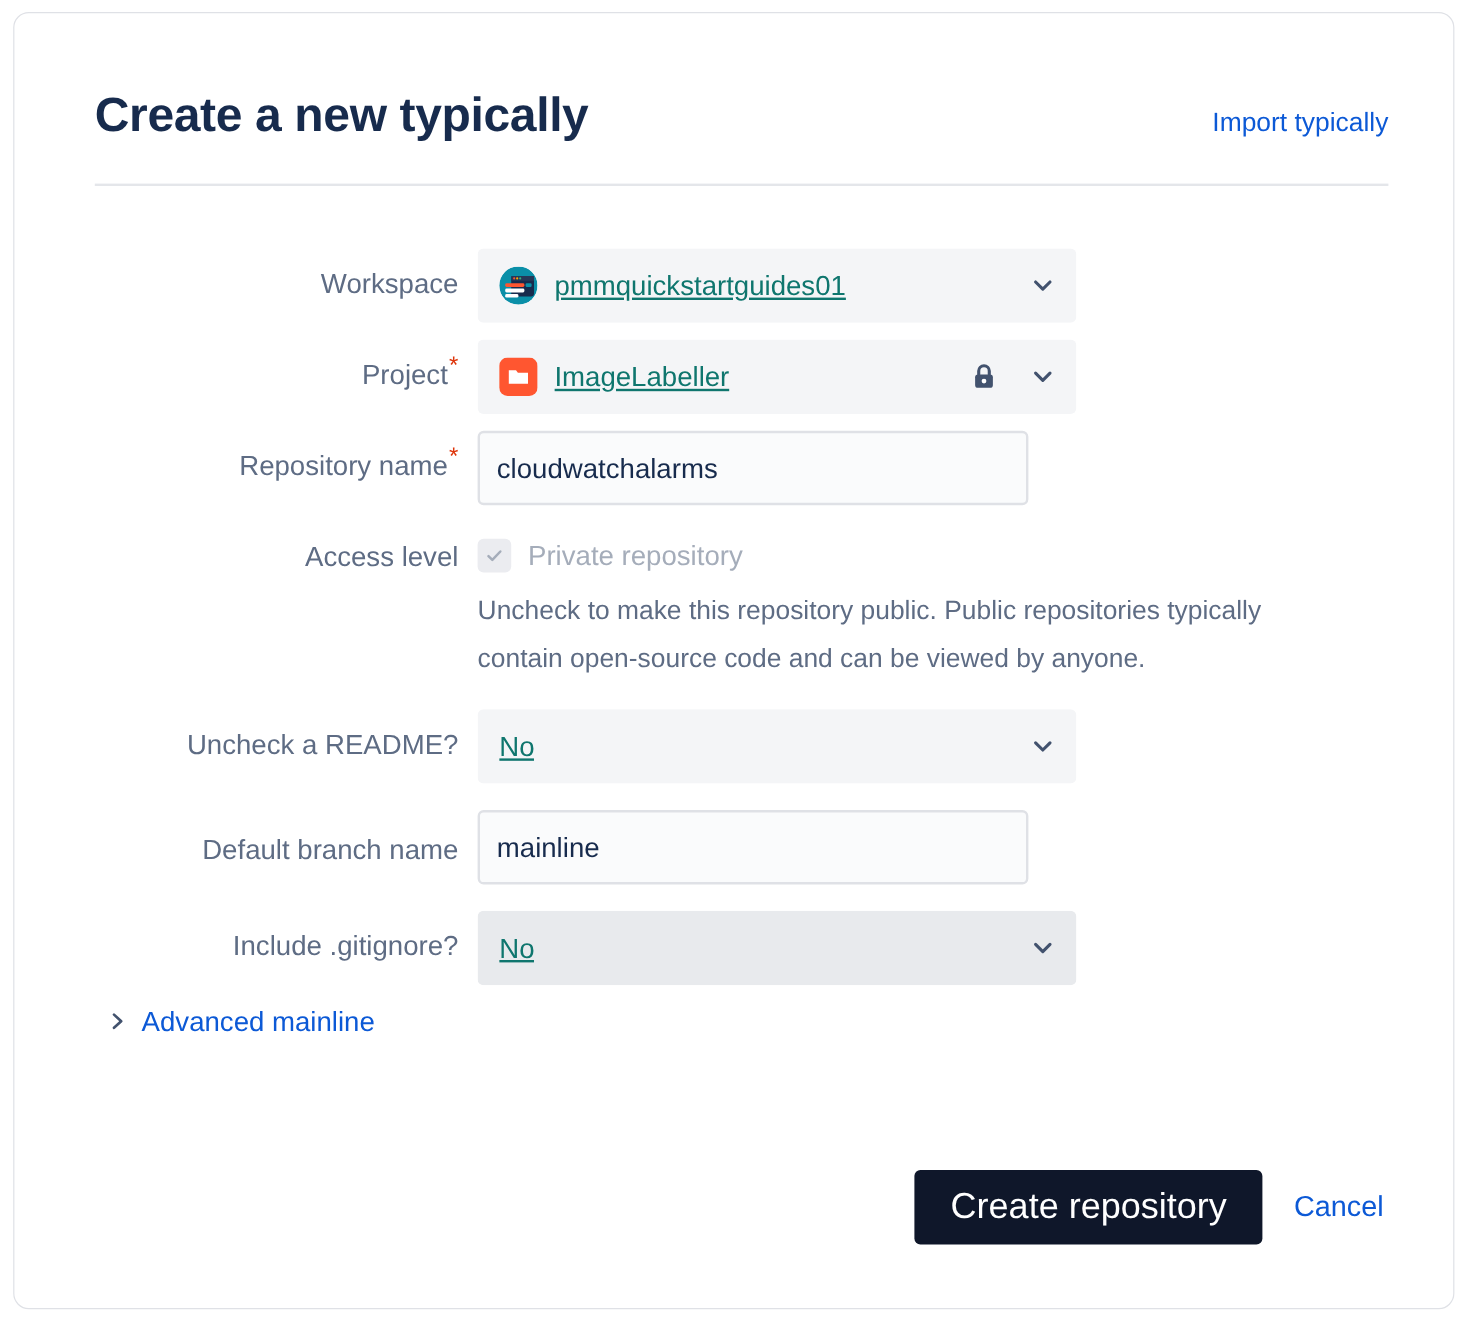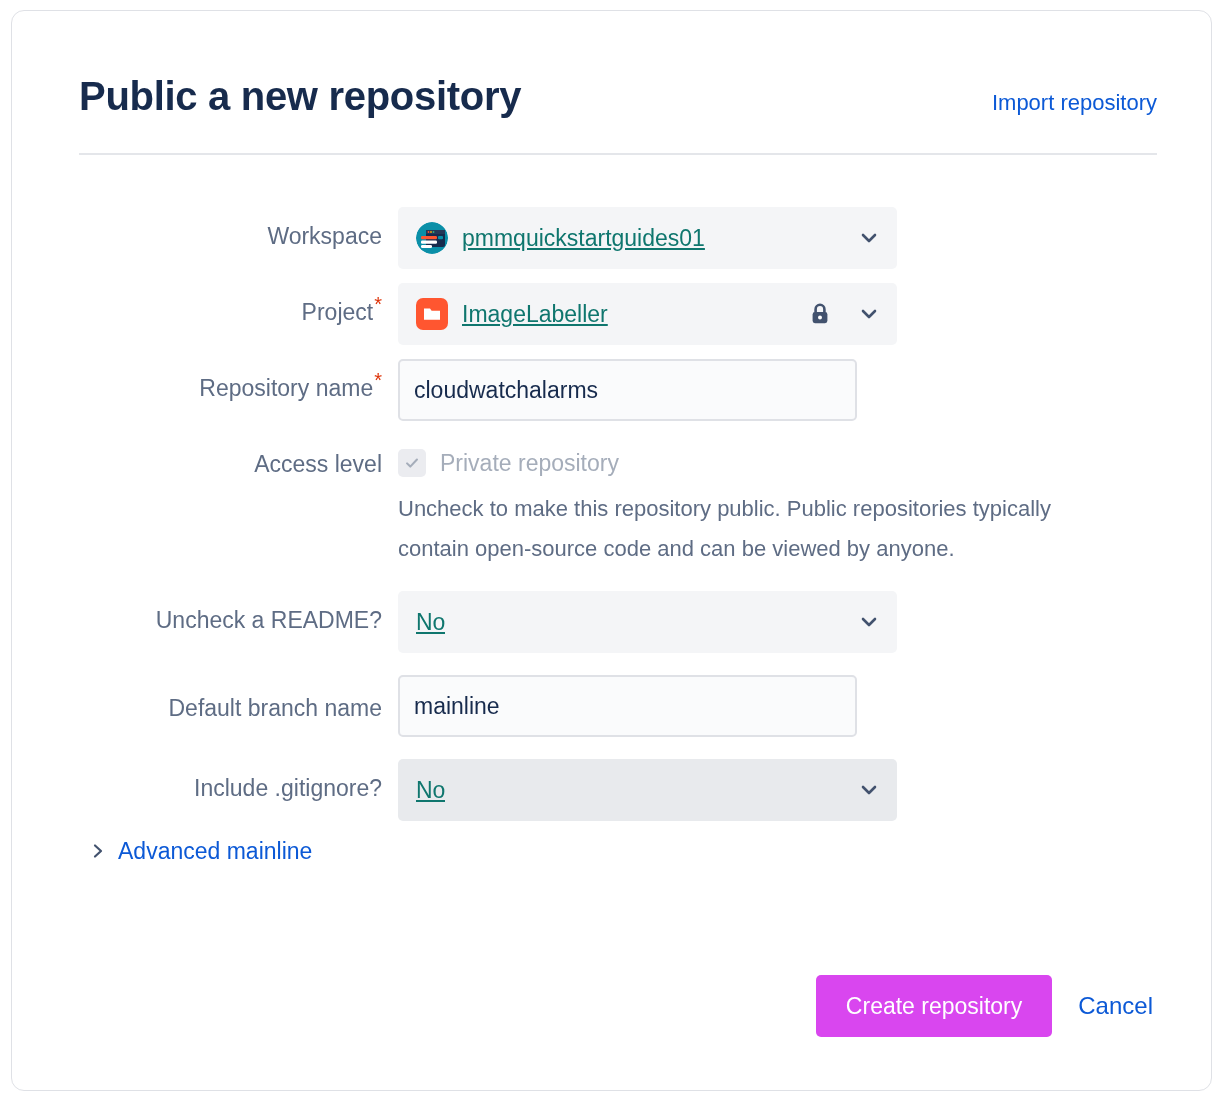--- a/index.html
+++ b/index.html
@@ -245,28 +245,28 @@
   .actions {
     position: absolute;
     left: 0;
     top: 964px;
     width: 1145px;
     display: flex;
     justify-content: flex-end;
     align-items: center;
   }
   .btn-primary {
-    background: #d946ef;
+    background: #0f172a;
     color: #ffffff;
     border: none;
     border-radius: 5px;
     height: 62px;
     padding: 0 30px;
     font-family: "Liberation Sans", sans-serif;
-    font-size: 23px;
+    font-size: 30px;
     line-height: 62px;
     cursor: pointer;
   }
   .btn-link {
     background: none;
     border: none;
     color: #0c59d6;
     font-family: "Liberation Sans", sans-serif;
     font-size: 24px;
     margin-left: 22px;
@@ -274,22 +274,22 @@
     padding: 0 4px;
   }
 </style>
 </head>
 <body>
 
 <div class="page">
   <div class="card">
 
     <div class="card-header">
-      <h1 class="page-title">Public a new repository</h1>
-      <a class="import-link" href="#">Import repository</a>
+      <h1 class="page-title">Create a new typically</h1>
+      <a class="import-link" href="#">Import typically</a>
     </div>
     <div class="divider"></div>
 
     <div class="form">
 
       <div class="form-row">
         <div class="lbl">
           <span>Workspace</span>
         </div>
         <div class="ctrl">

